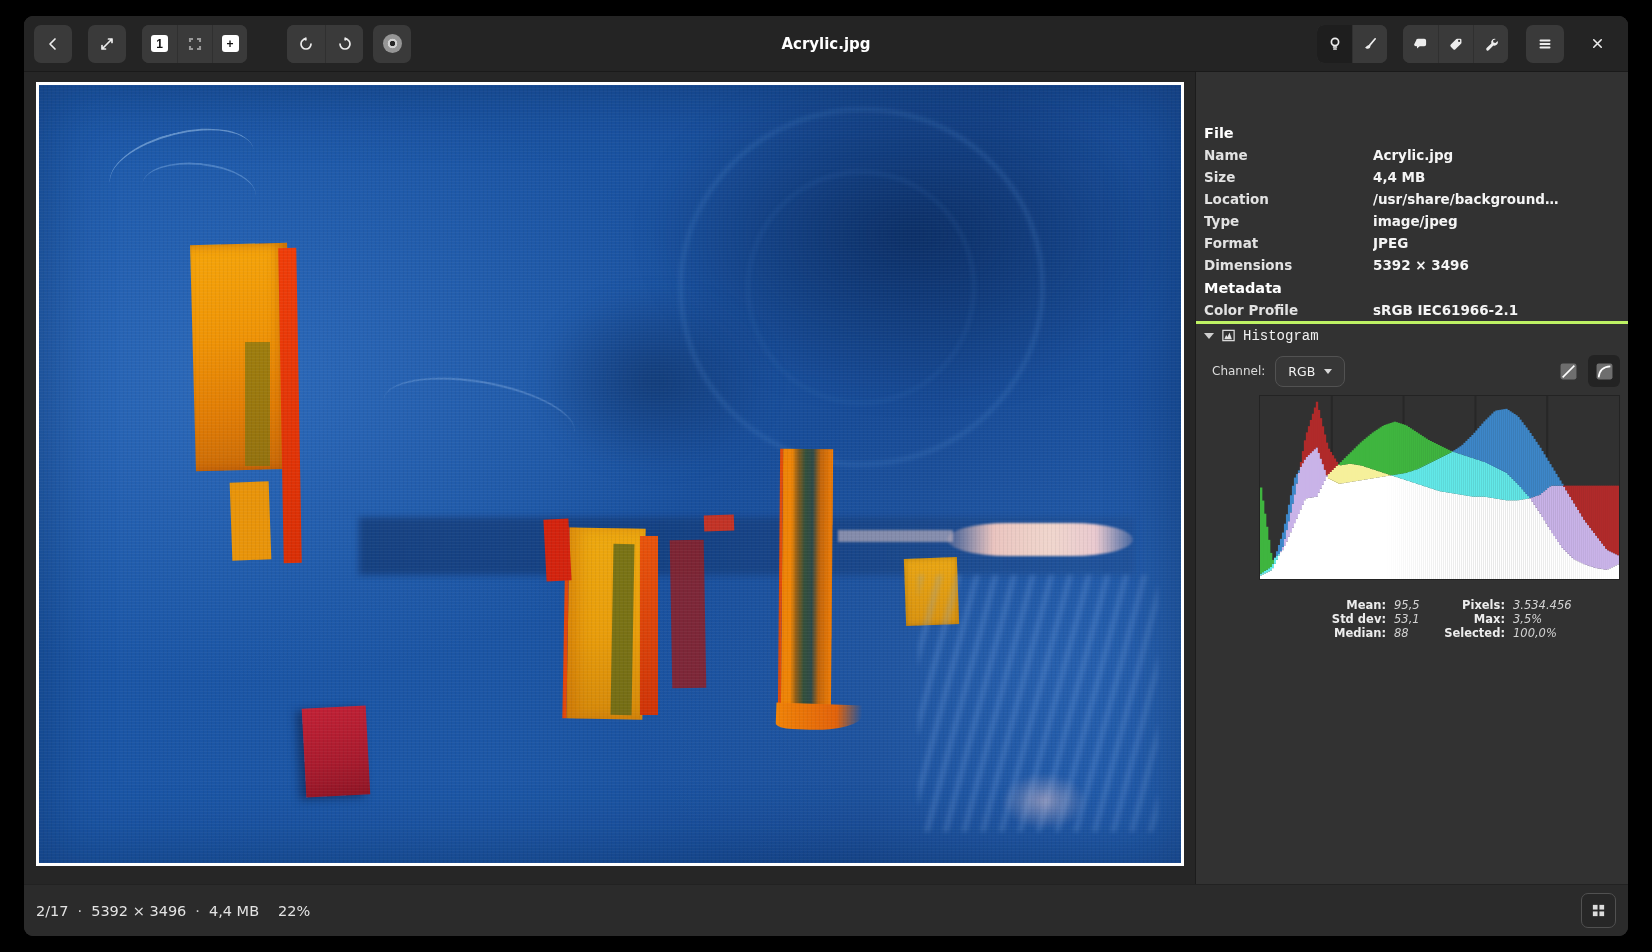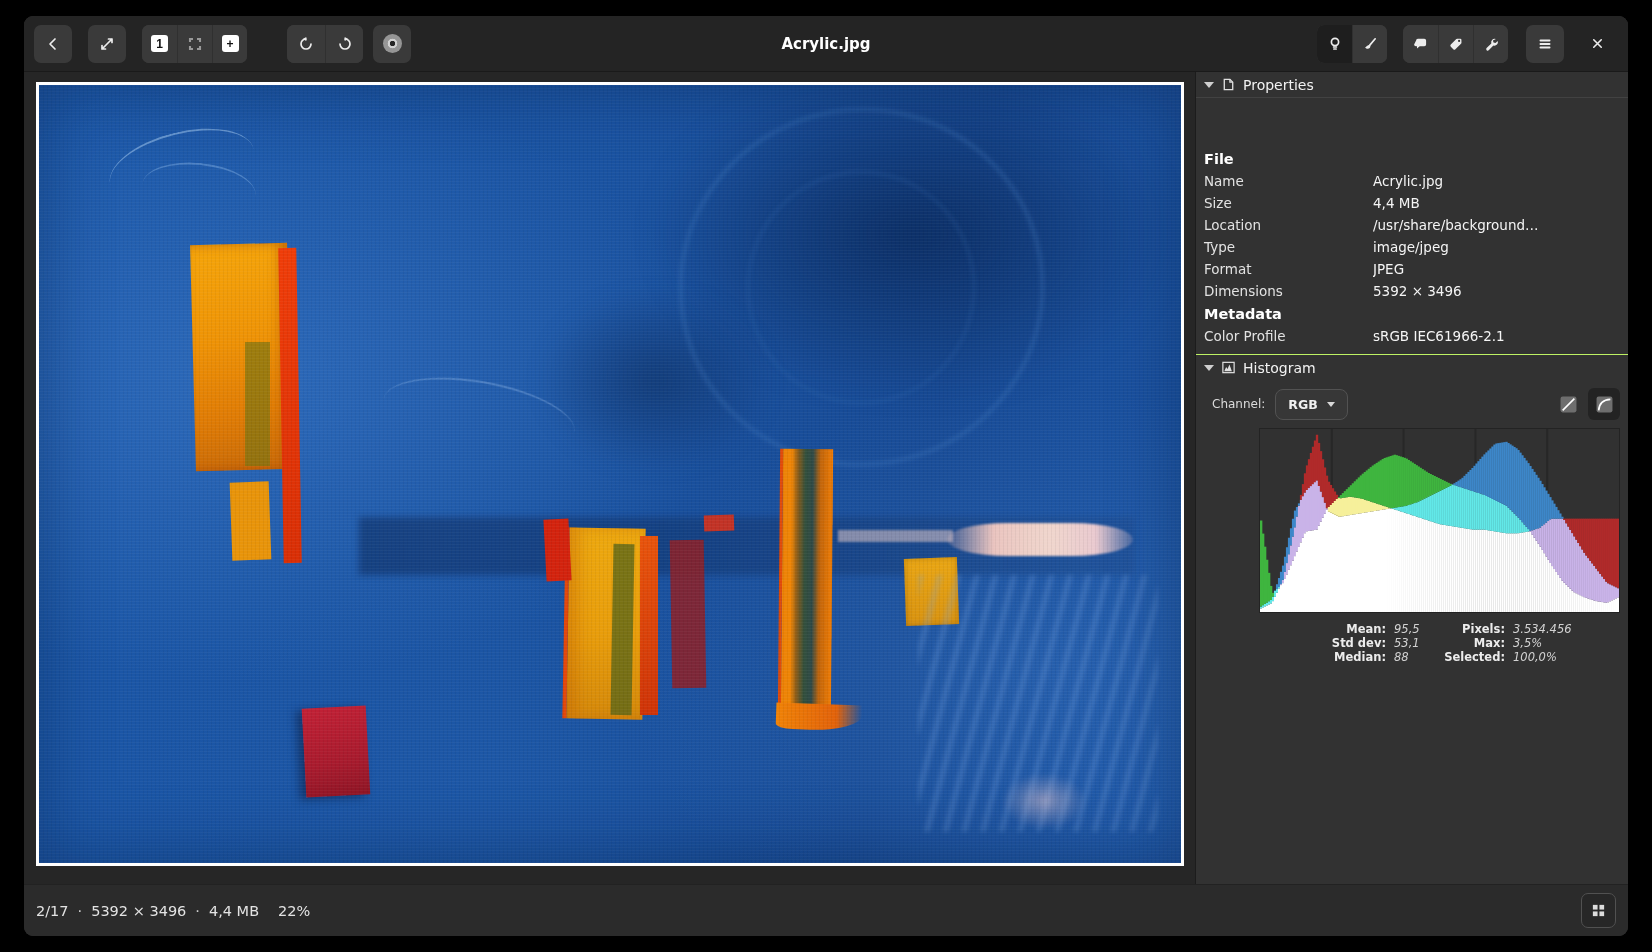--- a/index.html
+++ b/index.html
@@ -77,40 +77,40 @@
       background:repeating-linear-gradient(0deg, rgba(255,255,255,.045) 0 1px, transparent 1px 3px),
                  repeating-linear-gradient(90deg, rgba(0,0,0,.055) 0 1px, transparent 1px 4px); }
   .p-vign { inset:0; box-shadow:inset 0 0 70px rgba(5,20,50,.35); }
 
   .v-divider { width:1px; background:#1c1c1c; flex:none; }
 
   
   .sidebar { width:432px; background:#323232; color:#ececec; flex:none; overflow:hidden; font-size:13.5px; }
   .section-header { display:flex; align-items:center; gap:7px; padding:4px 8px; height:26px; cursor:pointer; color:#f2f2f2; font-size:14px; }
   .section-header.first { border-bottom:1px solid #424242; }
-  .section-header.hist { border-top:1px solid #bef264; margin-top:7px; }
+  .section-header.hist { border-top:3px solid #bef264; margin-top:0;font-family:Liberation Mono, monospace; }
   .expander { width:0; height:0; border-left:5px solid transparent; border-right:5px solid transparent; border-top:6px solid #cfcfcf; flex:none; }
   .prop-body { padding:4px 8px 0 8px;margin-top:45px; }
   .prop-heading { font-size:14.5px; font-weight:bold; color:#ffffff; margin:4px 0 3px 0; }
-  .prop-row { display:flex; height:22px; align-items:center; }
+  .prop-row { display:flex; height:22px; align-items:center;font-weight:bold; }
   .prop-label { width:169px; flex:none; color:#e2e2e2; }
   .prop-value { color:#f5f5f5; white-space:nowrap; overflow:hidden; }
 
   .channel-row { display:flex; align-items:center; margin:6px 8px 0 16px; height:36px; }
   .channel-label { font-size:12px; color:#dcdcdc; margin-right:10px; }
   .dropdown { display:flex; align-items:center; gap:9px; background:#373737; border:1px solid #525252; border-radius:8px;
-              height:31px; padding:0 12px; font-size:12.5px; color:#f0f0f0; cursor:pointer;font-weight:bold; }
+              height:31px; padding:0 12px; font-size:12.5px; color:#f0f0f0; cursor:pointer; }
   .dd-caret { width:0; height:0; border-left:4.5px solid transparent; border-right:4.5px solid transparent; border-top:5.5px solid #d8d8d8; }
   .scale-btn { width:32px; height:32px; border:none; background:transparent; border-radius:6px; display:flex; align-items:center; justify-content:center; cursor:pointer; flex:none; }
   .scale-btn.pressed { background:#232323; }
 
   .hist-box { margin:6px 8px 0 63px; height:185px; background:#313131; border:1px solid #232323; }
   .hist-box svg { display:block; width:100%; height:100%; }
 
-  .hist-stats { display:grid; grid-template-columns:190px 48px 71px auto; margin-top:9px; font-size:11.5px; line-height:14px; }
+  .hist-stats { display:grid; grid-template-columns:190px 48px 71px auto; margin-top:18px; font-size:11.5px; line-height:14px; }
   .st-label { font-weight:bold; color:#ececec; text-align:right; }
   .st-value { color:#d2d2d2; padding-left:8px;font-style:italic; }
 
   
   .statusbar { height:52px; background:#2b2b2b; border-top:1px solid #222; display:flex; align-items:center; padding:0 12px; color:#e3e3e3; font-size:14.5px; flex:none; }
   .sb-sep { margin:0 9px; color:#cfcfcf; }
   .sb-zoom { margin-left:19px; }
   .grid-btn { margin-left:auto; width:35px; height:35px; background:#272727; border:1px solid #515151; border-radius:7px;
               display:flex; align-items:center; justify-content:center; cursor:pointer; }
 </style>
@@ -245,28 +245,20 @@
           <div class="p-weave"></div>
           <div class="p-vign"></div>
         </div>
       </div>
     </div>
 
     <div class="v-divider"></div>
 
     <aside class="sidebar">
 
-      <div class="section-header first">
-        <span class="expander"></span>
-        <svg width="15" height="15" viewBox="0 0 16 16">
-          <path d="M3.5 2.5 h6 l3 3 v8 h-9 z" fill="none" stroke="#e0e0e0" stroke-width="1.4"></path>
-          <path d="M9.5 2.5 v3 h3" fill="none" stroke="#e0e0e0" stroke-width="1.4"></path>
-        </svg>
-        <span>Properties</span>
-      </div>
 
       <div class="prop-body">
         <div class="prop-heading">File</div>
 
         <div class="prop-row">
           <span class="prop-label">Name</span>
           <span class="prop-value">Acrylic.jpg</span>
         </div>
         <div class="prop-row">
           <span class="prop-label">Size</span>

